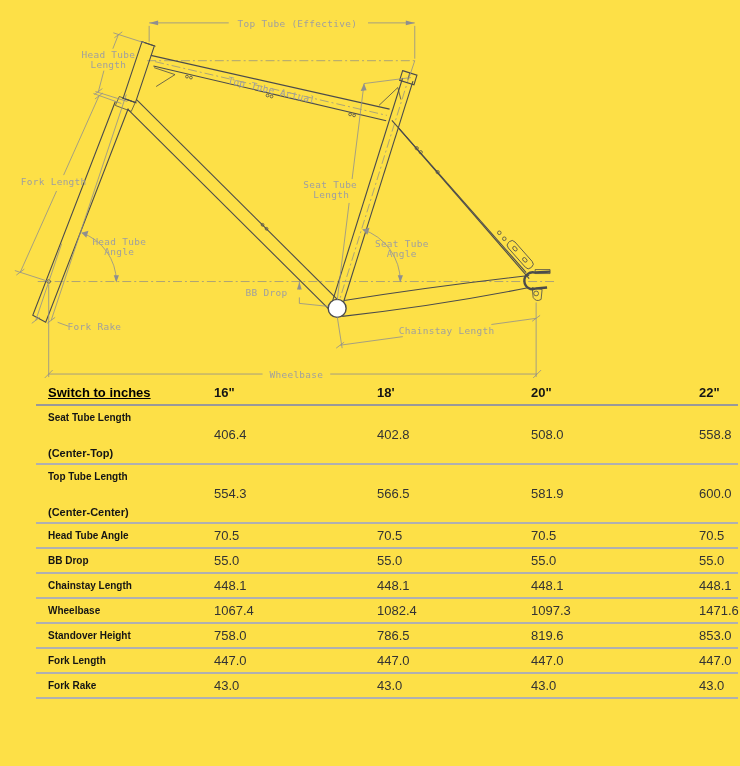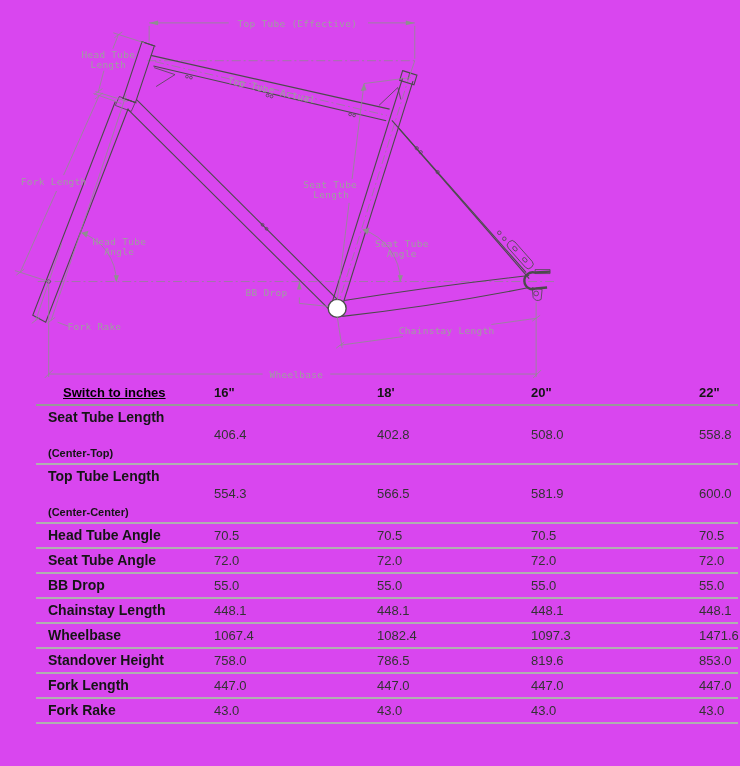--- a/index.html
+++ b/index.html
@@ -1,37 +1,37 @@
 <!DOCTYPE html>
 <html style="--frame: #4b4b4b; --dim: #8f8f8f; --cadtext: #9f9f9f; --rowline: #b0b0b0; --label: #151515; --value: #333333;"><head>
 <meta charset="utf-8">
 <style>
   :root{
     --frame:#4b4b4b; --dim:#8f8f8f; --cadtext:#9f9f9f;
     --rowline:#b0b0b0; --headline:#999999; --label:#151515; --value:#333333;
   }
   html,body{margin:0;padding:0;background:#fff;}
-  .page{width:740px;height:766px;background:#d946ef;overflow:hidden;
+  .page{width:740px;height:766px;background:#fde047;overflow:hidden;
         font-family:"Liberation Sans",sans-serif;}
   .diagram-wrap{width:740px;height:380px;}
   svg text{font-family:"DejaVu Sans Mono",monospace;font-size:9.5px;fill:var(--cadtext);letter-spacing:.3px;}
   .frame-stroke{stroke:var(--frame);stroke-width:1.1;fill:none;}
   .frame-thin{stroke:var(--frame);stroke-width:.8;fill:none;}
   .dim{stroke:var(--dim);stroke-width:.8;fill:none;}
   .dimfill{fill:var(--dim);stroke:none;}
   .cline{stroke:#8a8a8a;stroke-width:.7;fill:none;stroke-dasharray:9 3 2 3;}
   table.geo{border-collapse:collapse;margin-left:36px;width:702px;table-layout:fixed;}
   table.geo th,table.geo td{text-align:left;vertical-align:middle;line-height:17px;}
   table.geo tr{border-bottom:2px solid var(--rowline);}
   table.geo tr.head{border-bottom:2px solid var(--headline);}
   th.lbl,td.lbl{padding:3px 0 3px 12px;}
   td.val,th.col{padding:3px 0;font-size:13px;color:var(--value);}
   th.col{font-weight:bold;color:var(--label);}
-  .switch-link{font-size:13px;font-weight:bold;color:#000;text-decoration:underline;cursor:pointer;margin-left:15px;}
-  .row-label-main{font-size:14px;font-weight:bold;color:var(--label);}
+  .switch-link{font-size:13px;font-weight:bold;color:#000;text-decoration:underline;cursor:pointer;}
+  .row-label-main{font-size:10px;font-weight:bold;color:var(--label);}
   .row-label-sub{font-size:11px;font-weight:bold;color:var(--label);line-height:14px;margin-top:20px;}
 </style>
 </head>
 <body>
 
 <div class="page">
 
   <div class="diagram-wrap">
   <svg viewBox="0 0 740 382" width="740" height="380">
 
@@ -235,30 +235,20 @@
       <td class="lbl">
         <div class="row-label-main">Head Tube Angle</div>
 
       </td>
       <td class="val val-cell">70.5</td>
       <td class="val val-cell">70.5</td>
       <td class="val val-cell">70.5</td>
       <td class="val val-cell">70.5</td>
     </tr>
 
-    <tr>
-      <td class="lbl">
-        <div class="row-label-main">Seat Tube Angle</div>
-
-      </td>
-      <td class="val val-cell">72.0</td>
-      <td class="val val-cell">72.0</td>
-      <td class="val val-cell">72.0</td>
-      <td class="val val-cell">72.0</td>
-    </tr>
 
     <tr>
       <td class="lbl">
         <div class="row-label-main">BB Drop</div>
 
       </td>
       <td class="val val-cell">55.0</td>
       <td class="val val-cell">55.0</td>
       <td class="val val-cell">55.0</td>
       <td class="val val-cell">55.0</td>

